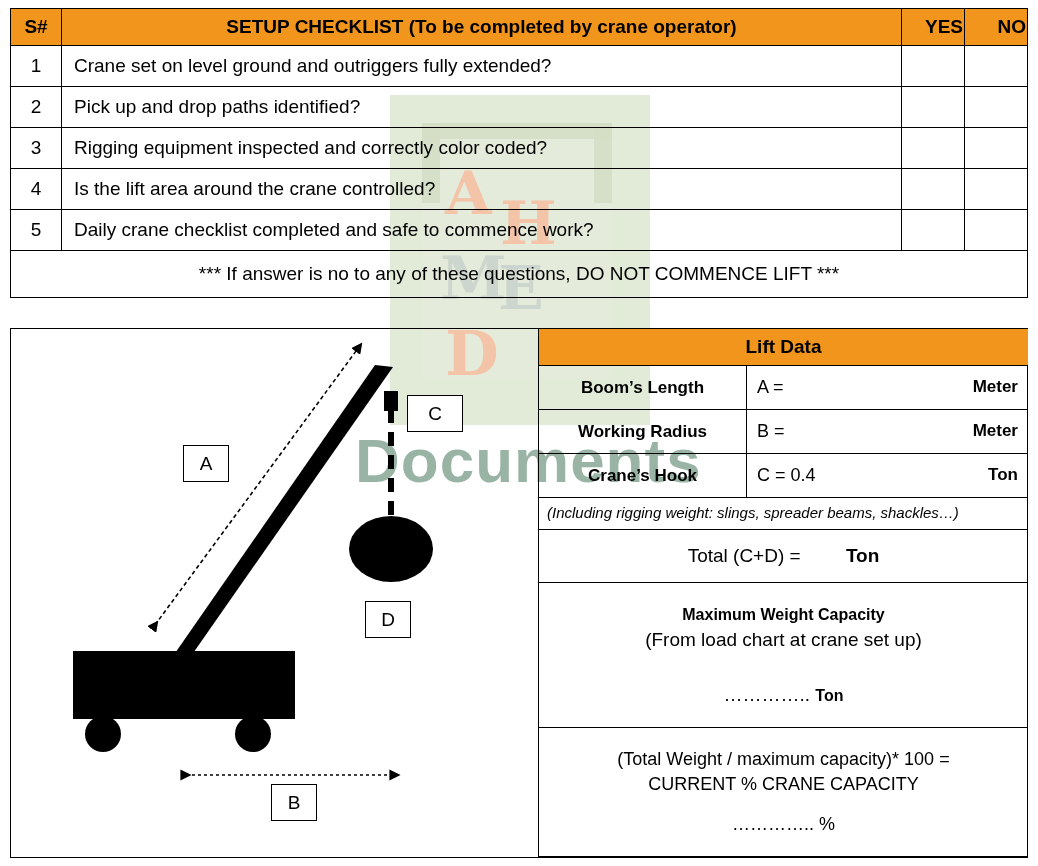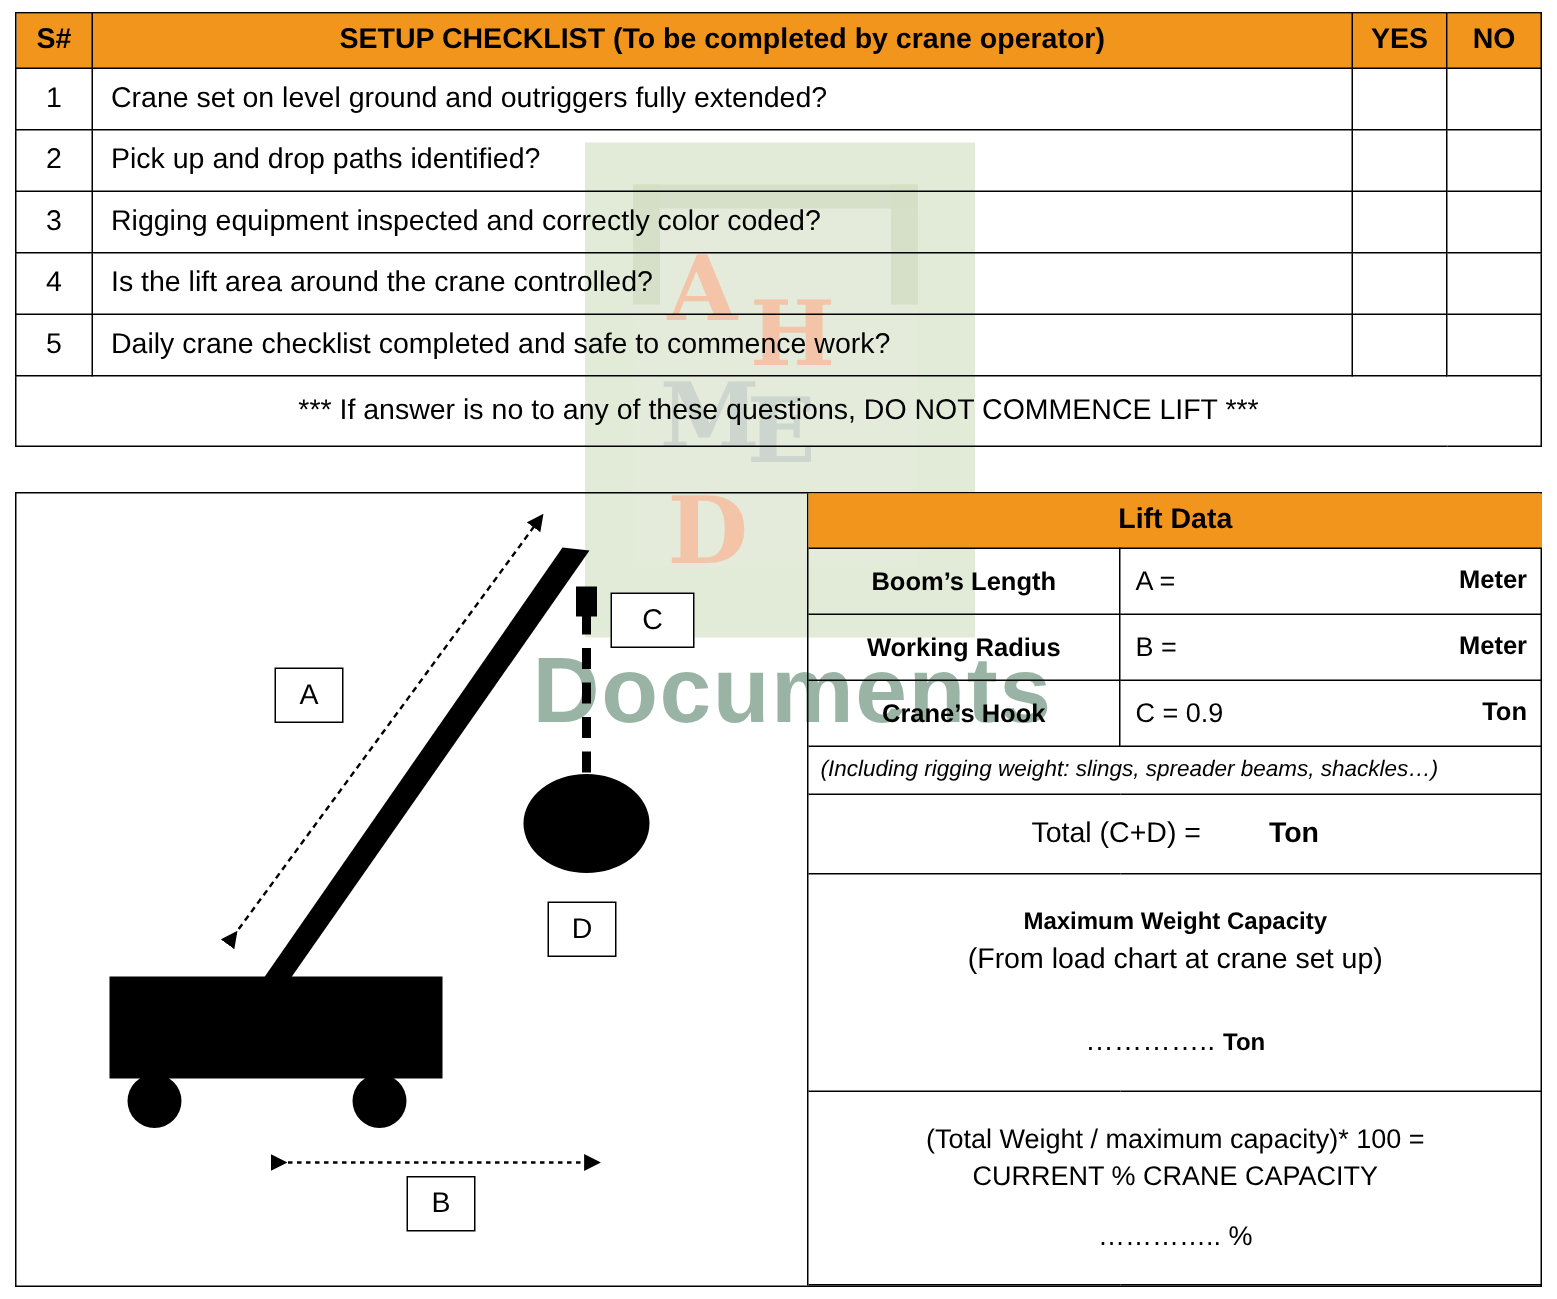--- a/index.html
+++ b/index.html
@@ -96,21 +96,21 @@
   }
   #checklist .hdr {
     background: #f2951c;
     font-weight: bold;
     font-size: 19px;
     text-align: center;
     height: 34px;
     color: #000;
   }
   #checklist .hdr.left-col { width: 48px; }
-  #checklist .hdr.yes-col, #checklist .hdr.no-col { width: 60px; }
+  #checklist .hdr.yes-col, #checklist .hdr.no-col { width: 60px; text-align: right; }
   #checklist td.num {
     text-align: center;
     font-size: 19px;
     height: 38px;
     width: 48px;
   }
   #checklist td.q {
     font-size: 19px;
     padding-left: 12px;
   }
@@ -336,21 +336,21 @@
       <tr class="rowh">
         <td class="lbl">Working Radius</td>
         <td class="val">
           <span>B =</span>
           <span class="unit">Meter</span>
         </td>
       </tr>
       <tr class="rowh">
         <td class="lbl">Crane’s Hook</td>
         <td class="val">
-          <span>C = 0.9</span>
+          <span>C = 0.4</span>
           <span class="unit">Ton</span>
         </td>
       </tr>
       <tr>
         <td class="incl" colspan="2">(Including rigging weight: slings, spreader beams, shackles…)</td>
       </tr>
       <tr>
         <td class="total" colspan="2">
           <span>Total (C+D) =</span>
           <span class="tword">Ton</span>

